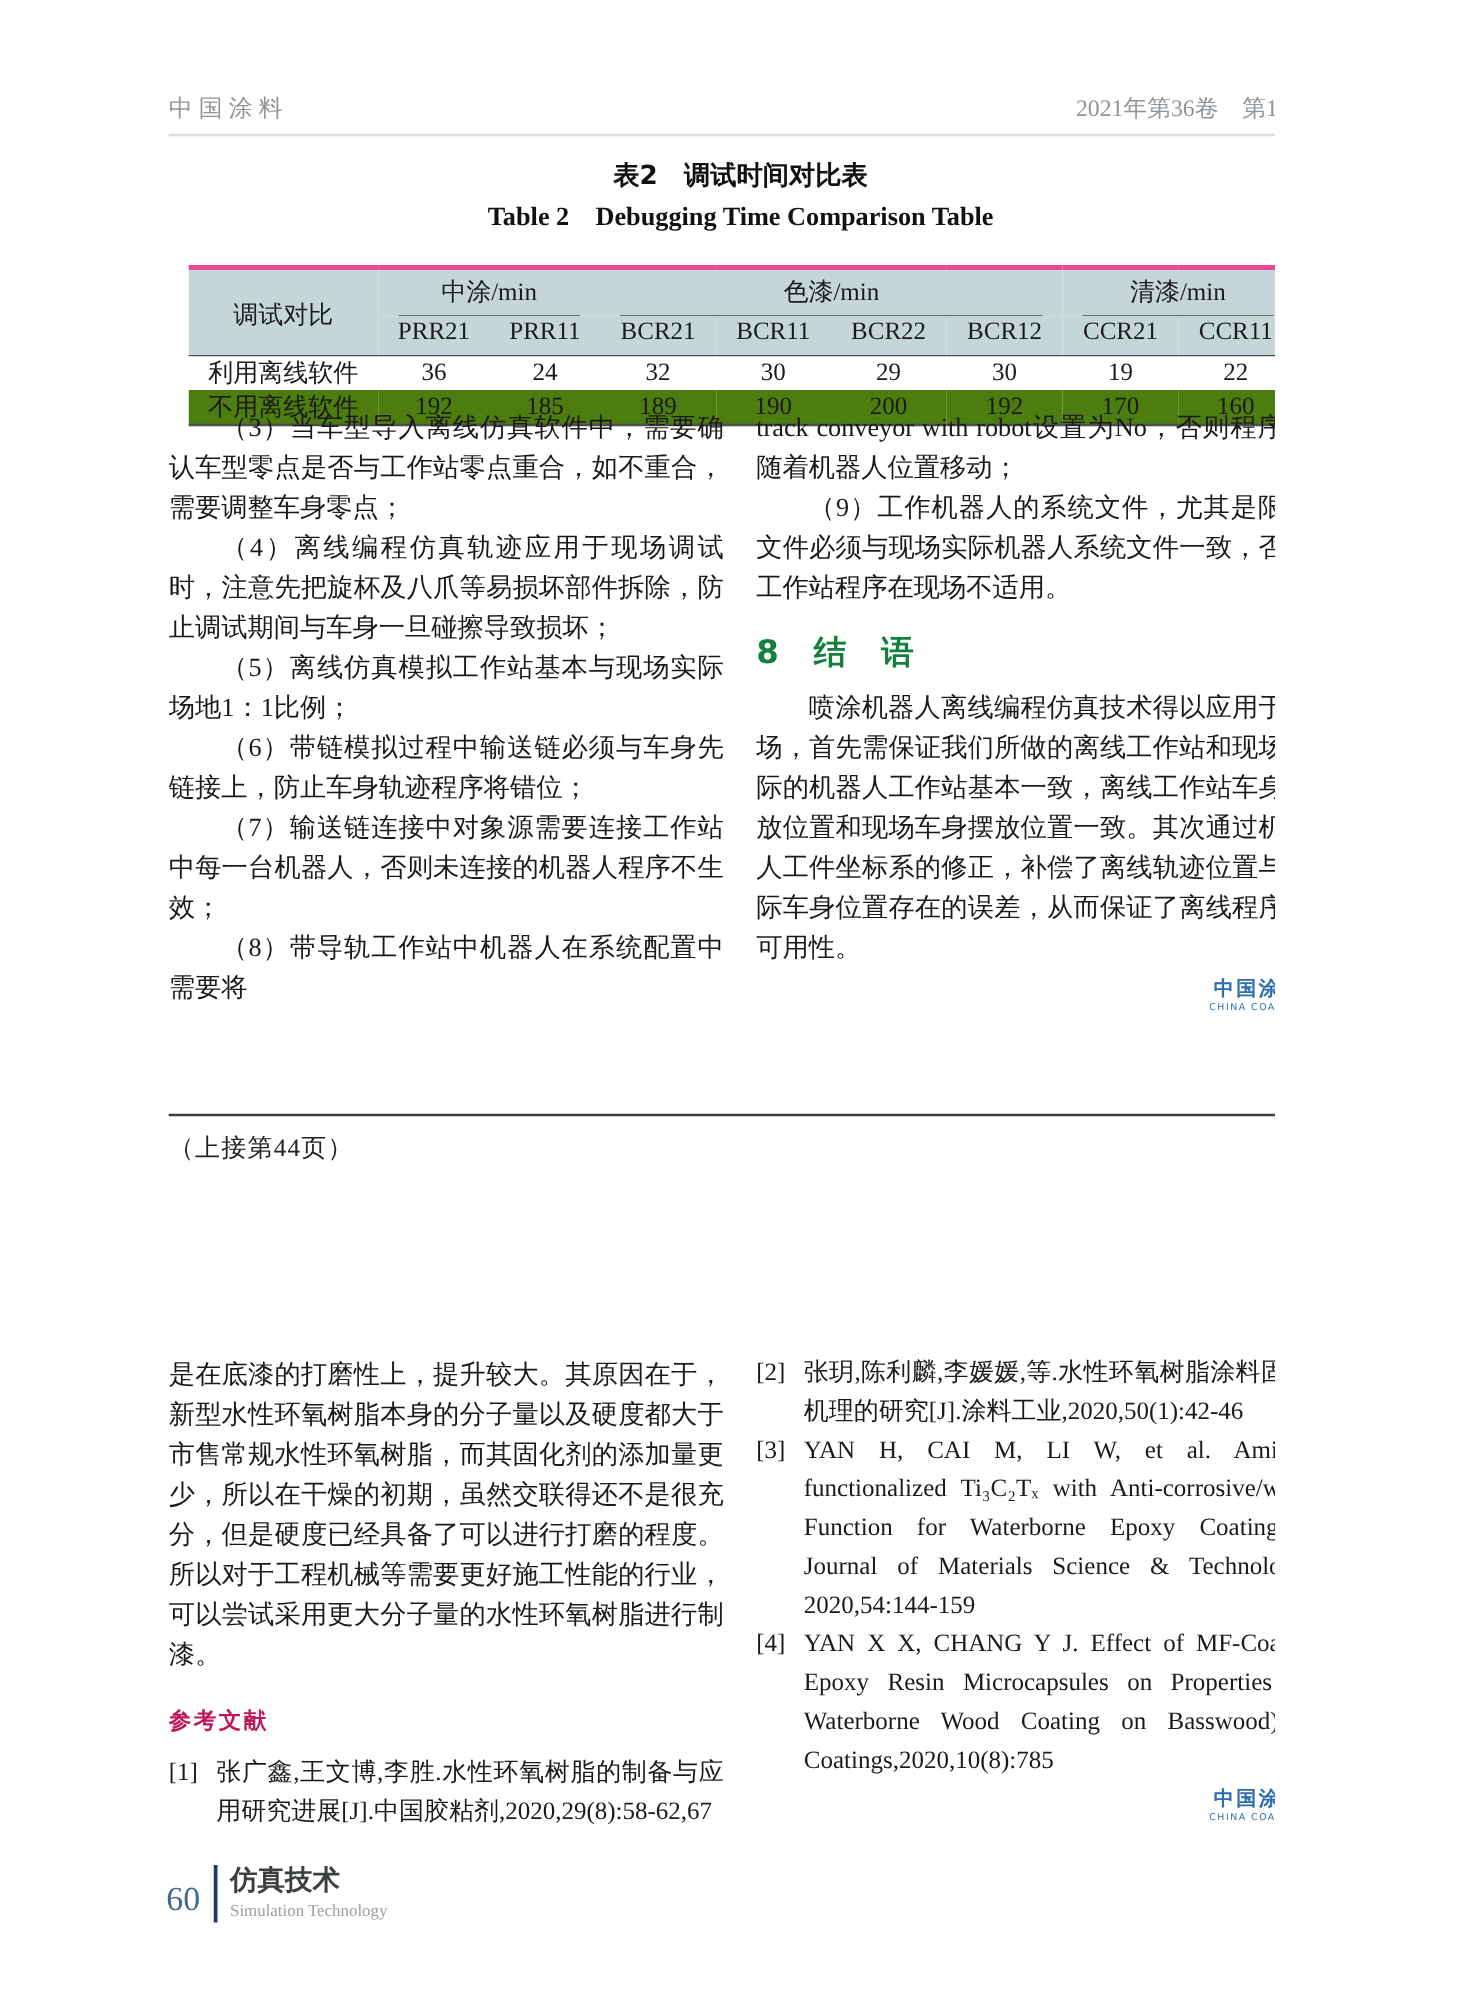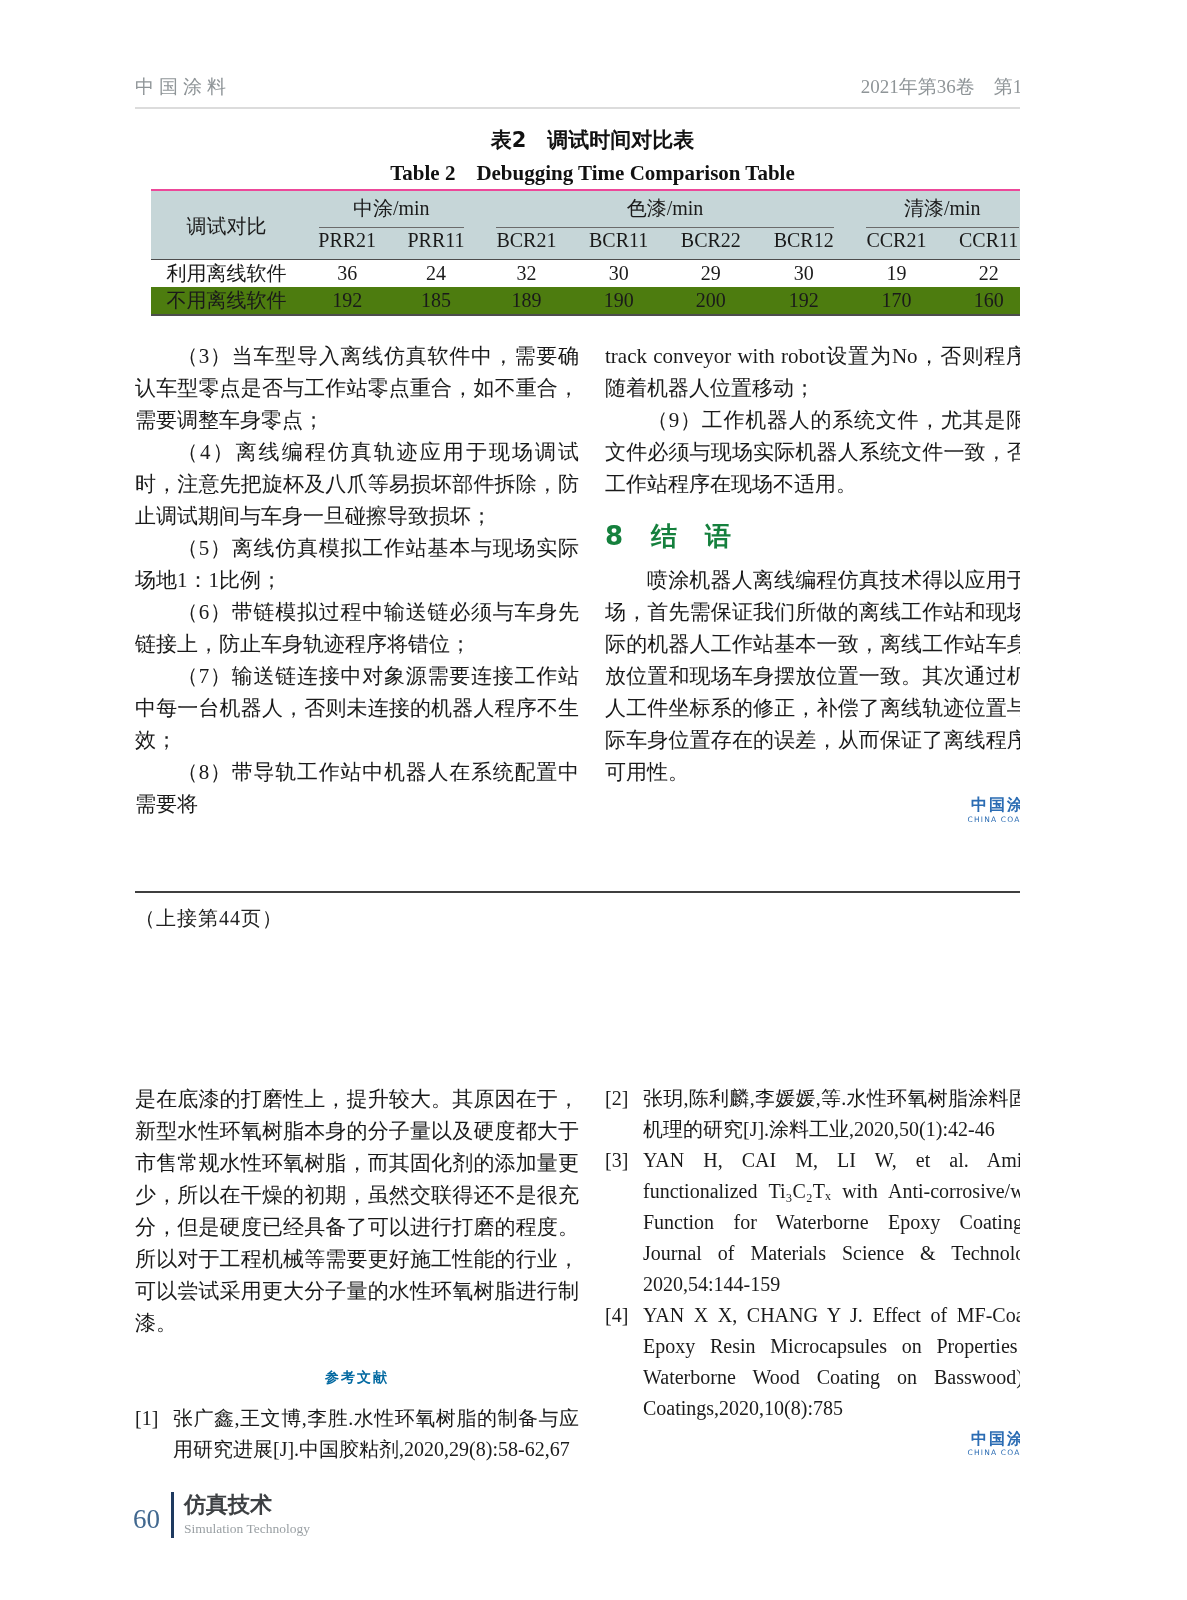--- a/index.html
+++ b/index.html
@@ -20,36 +20,36 @@
   
   .table-section { position:absolute; top:126px; left:135px; width:915px; }
   .tbl-title-zh {
     text-align:center; font-family:"DejaVu Sans","Liberation Sans",sans-serif;
     font-weight:bold; font-size:21px; color:#111;
   }
   .tbl-title-en {
     text-align:center; font-weight:bold; font-size:21px; color:#111; margin-top:5px;
   }
   table.cmp {
-    width:884px; margin:2px auto 0; border-collapse:collapse;
+    width:884px; margin:25px auto 0; border-collapse:collapse;
     font-size:20px; color:#1a1a1a;
-    border-top:2px solid #ec4899; border-bottom:2px solid #4d4d4d;
+    border-top:4px solid #ec4899; border-bottom:2px solid #4d4d4d;
   }
   table.cmp th, table.cmp td { font-weight:normal; text-align:center; vertical-align:middle; }
   table.cmp thead th { background:#c6d6d8; }
   table.cmp thead tr.grp-row th { height:31px; padding-top:4px; }
   table.cmp thead tr.col-row th { height:31px; padding-bottom:5px; }
   th.grp span.grp-line { display:block; padding-bottom:5px; margin:0 16px; border-bottom:1px solid #6b6b6b; }
   table.cmp thead { border-bottom:1.5px solid #4d4d4d; }
   table.cmp tbody td { height:27px; }
   table.cmp tbody tr.alt td { background:#4d7c0f; }
   col.c-label { width:152px; }
   
   .columns { position:absolute; left:135px; width:915px; display:flex; gap:26px; }
-  .cols-1 { top:340px; }
+  .cols-1 { top:326px; }
   .cols-2 { top:1083px; }
   .col { width:444px; position:relative; }
   .body-text { font-size:21px; line-height:32px; text-align:justify; }
   .body-text p { text-indent:2em; }
   .body-text p.noindent { text-indent:0; }
   .sec-heading {
     font-family:"DejaVu Sans","Liberation Sans",sans-serif; font-weight:bold;
     font-size:26px; color:#15803d; margin:20px 0 12px 0; letter-spacing:1px;
   }
   
@@ -63,22 +63,22 @@
     display:block; font-family:"DejaVu Sans","Liberation Sans",sans-serif;
     font-weight:normal; font-size:7.5px; letter-spacing:1.2px; margin-top:1px;
   }
   .brand-1 { position:absolute; right:0; bottom:-4px; }
   .brand-2 { margin-top:6px; }
   
   .divider { position:absolute; top:891px; left:135px; width:915px; border-top:2px solid #3f3f3f; }
   .cont-note { position:absolute; top:905px; left:135px; font-size:20px; color:#222; letter-spacing:1px; }
   
   .refs-heading {
-    text-align:center; font-family:"DejaVu Sans","Liberation Sans",sans-serif;
-    font-weight:bold; font-size:14px; color:#0369a1; margin:22px 0 10px 0; letter-spacing:2px;
+    font-family:"DejaVu Sans","Liberation Sans",sans-serif;
+    font-weight:bold; font-size:18px; color:#be185d; margin:22px 0 10px 0; letter-spacing:2px;
   }
   .ref { font-size:20px; line-height:31px; text-align:justify; padding-left:38px; position:relative; }
   .ref .num { position:absolute; left:0; top:0; }
   
   .footer { position:absolute; left:133px; top:1492px; display:flex; align-items:center; }
   .footer .pageno { font-size:27px; color:#41688f; margin-right:11px; padding-top:8px; }
   .footer .bar { width:3px; height:46px; background:#1e3a5f; margin-right:10px; }
   .footer .col-zh {
     font-family:"DejaVu Sans","Liberation Sans",sans-serif; font-weight:bold;
     font-size:22px; color:#3d4043; line-height:1.1;

